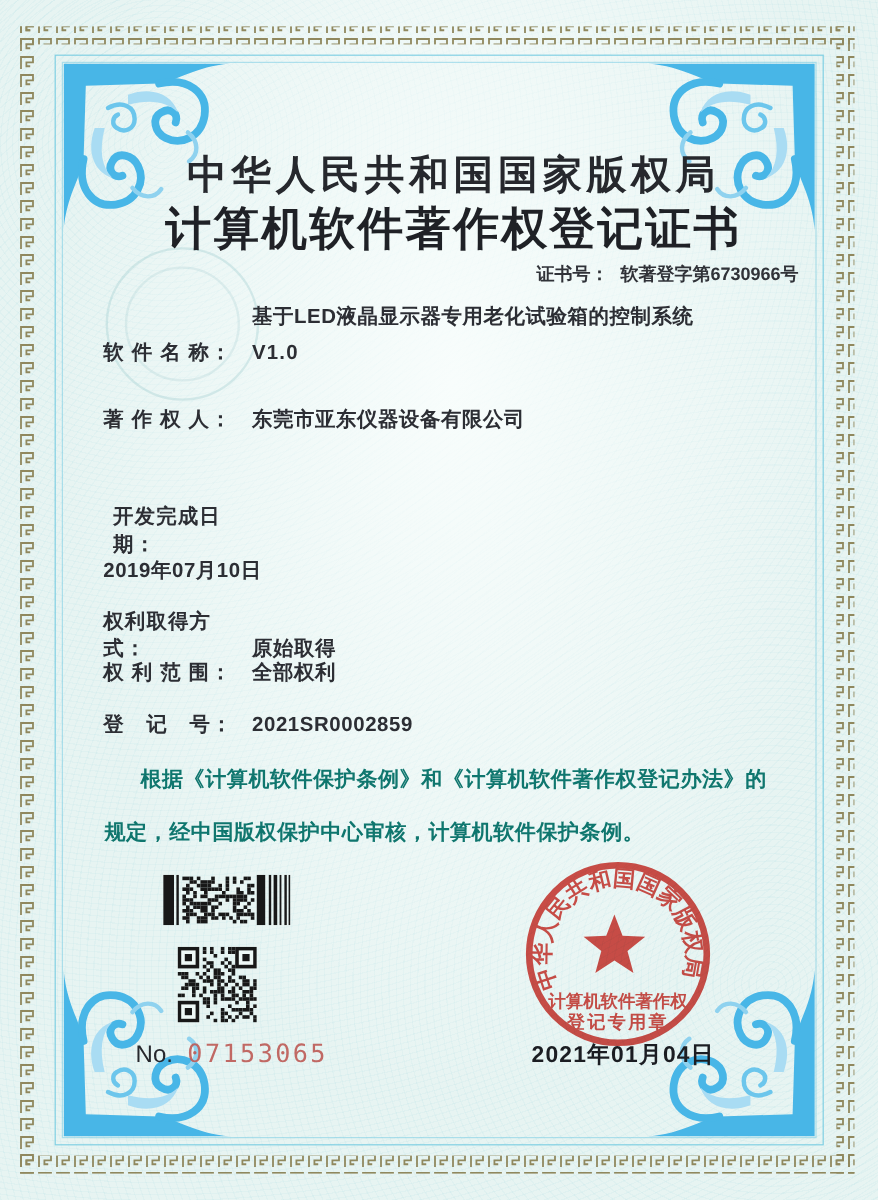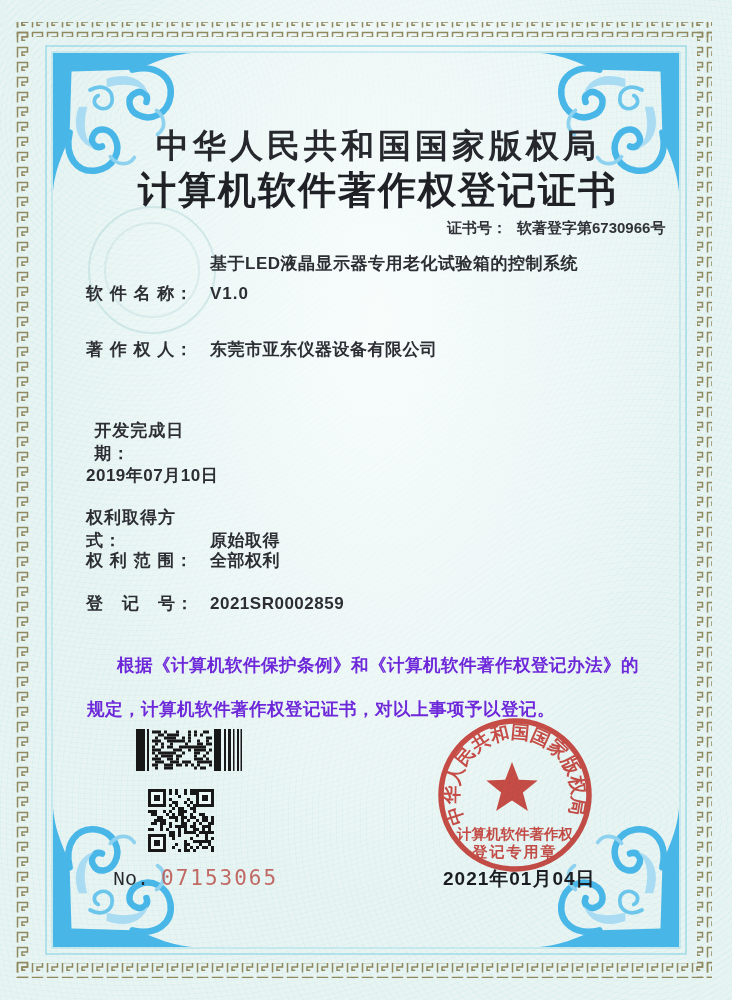--- a/index.html
+++ b/index.html
@@ -39,27 +39,27 @@
   .row .lbl{width:124px;flex:none;letter-spacing:1px;}
   .row .val{letter-spacing:.5px;line-height:22px;}
   .row .ver{margin-top:8px;letter-spacing:1px;}
   .r-name{top:253px;}
   .r-owner{top:338px;}
   .r-dev{top:419px;flex-direction:column;}
   .r-pub{top:462px;}
   .r-acq{top:506px;}
   .r-scope{top:549px;}
   .r-reg{top:592px;}
-  .statement{position:absolute;font-size:17.5px;font-weight:700;color:#6d28d9;letter-spacing:.5px;white-space:nowrap;margin-top:16px;}
+  .statement{position:absolute;font-size:17.5px;font-weight:700;color:#0f766e;letter-spacing:.5px;white-space:nowrap;}
   .st1{left:117px;top:637px;}
   .st2{left:87px;top:681px;}
   .barcode{position:absolute;left:136px;top:729px;}
   .qrcode{position:absolute;left:148px;top:789px;}
   .serial{position:absolute;left:113px;top:866px;white-space:nowrap;}
-  .serial .no{font-family:Liberation Mono, monospace;font-size:20px;color:#26282d;}
+  .serial .no{font-family:Liberation Sans, sans-serif;font-size:20px;color:#26282d;}
   .serial .num{
     font-family:"DejaVu Sans Mono",monospace;font-size:21px;letter-spacing:2px;
     color:#bd5a55;margin-left:12px;opacity:.9;
   }
   .seal{position:absolute;left:433px;top:713px;mix-blend-mode:multiply;}
   .issue-date{
     position:absolute;left:443px;top:866px;font-size:19px;font-weight:700;
     color:#1b1d22;letter-spacing:1px;
   }
 </style>
@@ -143,21 +143,21 @@
     <span class="lbl">权利取得方式：</span>
     <span class="val">原始取得</span>
   </div>
 
   <div class="row r-reg">
     <span class="lbl">登　记　号：</span>
     <span class="val">2021SR0002859</span>
   </div>
 
   <div class="statement st1">根据《计算机软件保护条例》和《计算机软件著作权登记办法》的</div>
-  <div class="statement st2">规定，计算机软件著作权登记证书，对以上事项予以登记。</div>
+  <div class="statement st2">规定，经中国版权保护中心审核，计算机软件保护条例。</div>
 
   <svg class="barcode" width="106" height="42" aria-hidden="true">
     <g fill="#181818">
       <rect x="0" y="0" width="9" height="42"></rect>
       <rect x="11" y="0" width="2" height="42"></rect>
       <g id="bc-cells">
           <rect x="16" y="1.5" width="3" height="3"></rect>
           <rect x="19" y="1.5" width="3" height="3"></rect>
           <rect x="22" y="1.5" width="3" height="3"></rect>
           <rect x="28" y="1.5" width="3" height="3"></rect>

